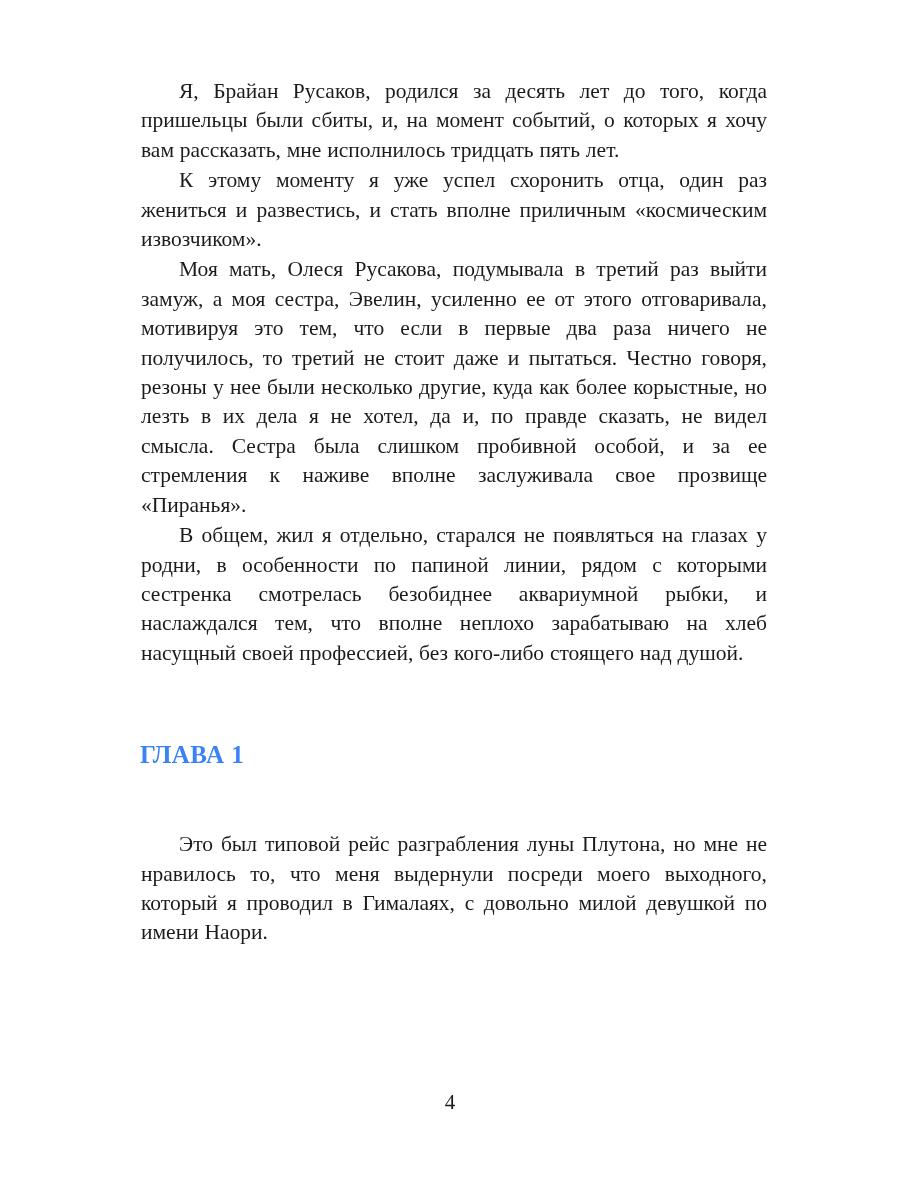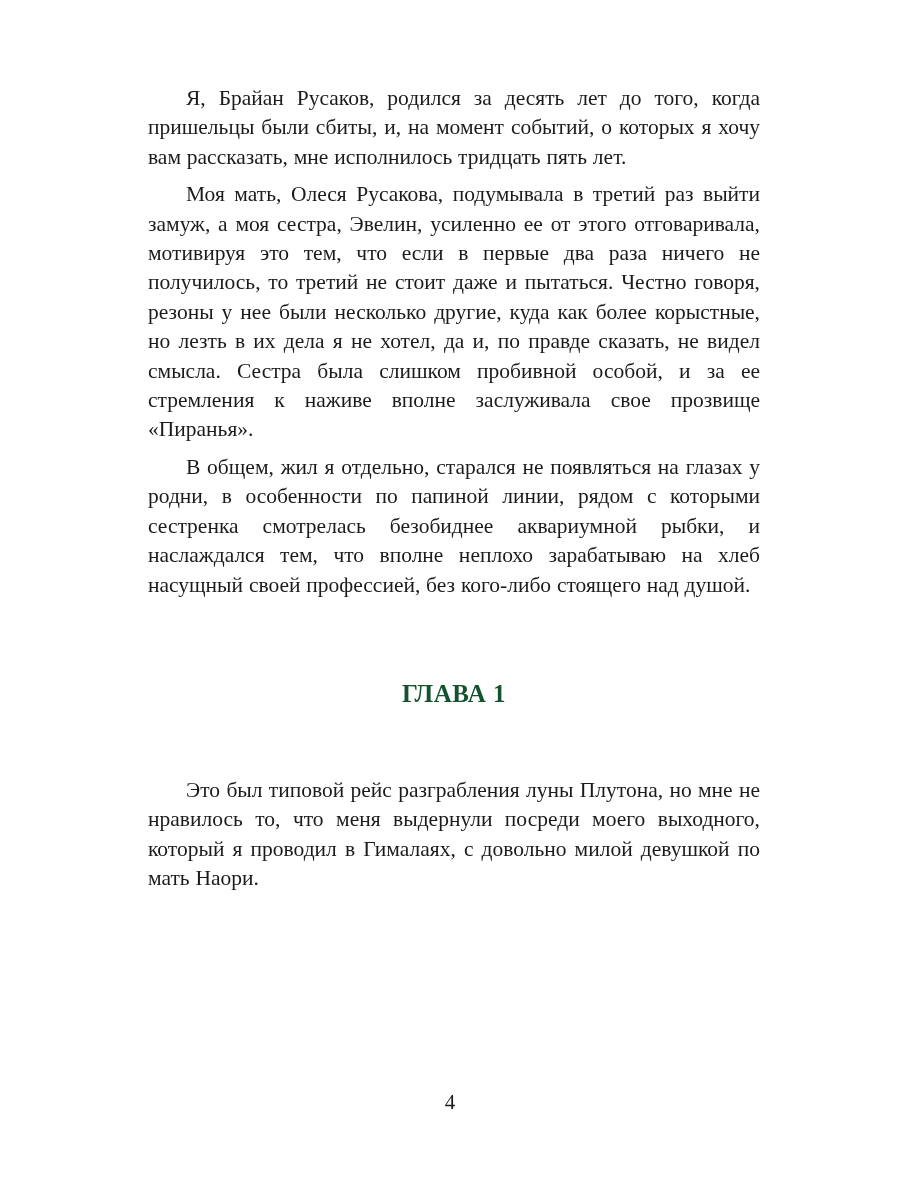--- a/index.html
+++ b/index.html
@@ -16,57 +16,57 @@
     font-family: "Liberation Serif", "DejaVu Serif", serif;
     overflow: hidden;
   }
   .text-area {
     position: absolute;
     left: 140px;
     top: 76px;
     width: 628px;
   }
   .body-par {
-    margin: 8px;
+    margin: 1px;
     font-size: 21.5px;
     line-height: 29.4px;
     text-align: justify;
     text-indent: 38px;
     hyphens: auto;
     -webkit-hyphens: auto;
     word-spacing: 0.02em;
   }
   .chapter-heading {
     margin: 0;
     padding-top: 72px;
     padding-bottom: 60px;
-    text-align: center;
     font-size: 25px;
     font-weight: bold;
     letter-spacing: 0.5px;
-    color: #14532d;
+    color: #3b82f6;
   }
   .page-number {
     position: absolute;
     left: 0;
     right: 0;
     top: 1090px;
     text-align: center;
     font-size: 21px;
     color: #1b1b1b;
   }
 </style>
 </head>
 <body>
 
 <div class="book-page">
   <main class="text-area">
     <p class="body-par" lang="ru">Я, Брайан Русаков, родился за десять лет до того, когда пришельцы были сбиты, и, на момент событий, о которых я хочу вам рассказать, мне исполнилось тридцать пять лет.</p>
+    <p class="body-par" lang="ru">К этому моменту я уже успел схоронить отца, один раз жениться и развестись, и стать вполне приличным «космическим извозчиком».</p>
     <p class="body-par" lang="ru">Моя мать, Олеся Русакова, подумывала в третий раз выйти замуж, а моя сестра, Эвелин, усиленно ее от этого отговаривала, мотивируя это тем, что если в первые два раза ничего не получилось, то третий не стоит даже и пытаться. Честно говоря, резоны у нее были несколько другие, куда как более корыстные, но лезть в их дела я не хотел, да и, по правде сказать, не видел смысла. Сестра была слишком пробивной особой, и за ее стремления к наживе вполне заслуживала свое прозвище «Пиранья».</p>
     <p class="body-par" lang="ru">В общем, жил я отдельно, старался не появляться на глазах у родни, в особенности по папиной линии, рядом с которыми сестренка смотрелась безобиднее аквариумной рыбки, и наслаждался тем, что вполне неплохо зарабатываю на хлеб насущный своей профессией, без кого-либо стоящего над душой.</p>
 
     <h2 class="chapter-heading">ГЛАВА 1</h2>
 
-    <p class="body-par" lang="ru">Это был типовой рейс разграбления луны Плутона, но мне не нравилось то, что меня выдернули посреди моего выходного, который я проводил в Гималаях, с довольно милой девушкой по мать Наори.</p>
+    <p class="body-par" lang="ru">Это был типовой рейс разграбления луны Плутона, но мне не нравилось то, что меня выдернули посреди моего выходного, который я проводил в Гималаях, с довольно милой девушкой по имени Наори.</p>
   </main>
 
   <div class="page-number">4</div>
 </div>
 
 </body></html>

